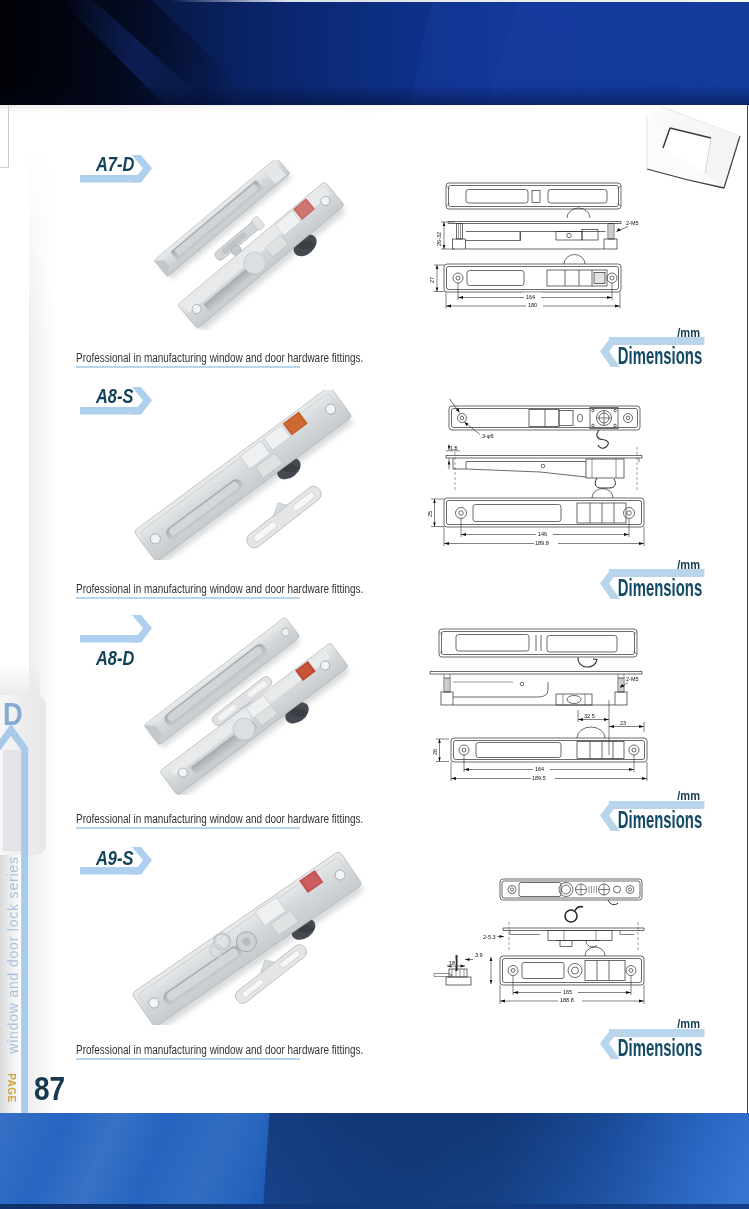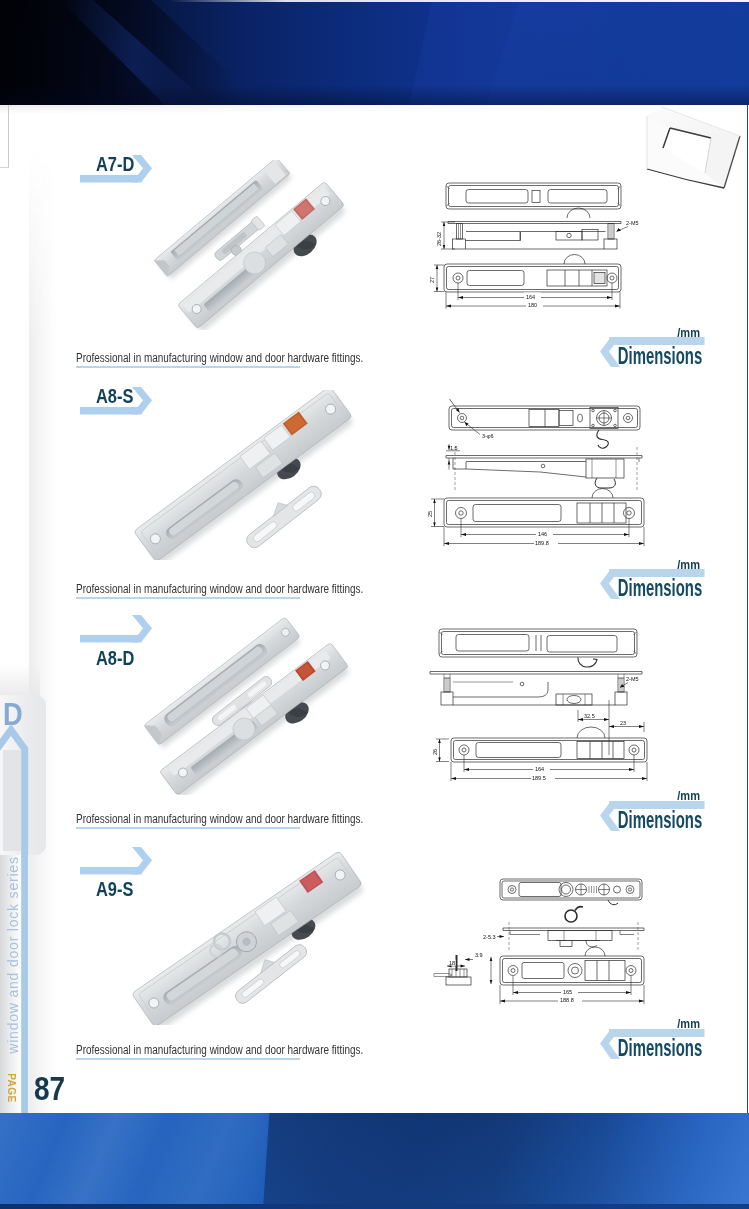--- a/index.html
+++ b/index.html
@@ -50,21 +50,21 @@
   #sbgray2{left:0;top:663px;width:40px;height:34px;
     background:linear-gradient(180deg,rgba(230,230,232,0) 0%,rgba(232,232,234,0.9) 100%);}
   #sbD{left:3px;top:697px;color:#85abd3;font-size:31px;font-weight:bold;transform:scaleX(0.88);transform-origin:left;}
   #sbgray3{left:3px;top:750px;width:18px;height:101px;background:#e3e4e7;}
   #sbtext{left:-87px;top:947px;width:199px;text-align:center;transform:rotate(-90deg);
     color:#a6c1dd;font-size:14px;letter-spacing:0.8px;}
   #sbpage{left:-4px;top:1073px;width:30px;height:30px;line-height:30px;text-align:center;transform:rotate(90deg);
     color:#cfa53f;font-size:10px;font-weight:bold;letter-spacing:0.5px;}
   #sbnum{left:34px;top:1070px;color:#16394e;font-size:33px;font-weight:bold;letter-spacing:0px;transform:scaleX(0.85);transform-origin:left;}
   
-  .plabel{width:80px;height:31px;}
+  .plabel{width:80px;height:31px;font-style:italic;}
   .plabel .txt{position:absolute;left:18px;top:-1px;font-size:20px;font-weight:bold;color:#124259;
     transform:scaleX(0.82);transform-origin:left;white-space:nowrap;}
   
   .prof{left:76px;width:340px;font-size:12px;color:#333;transform:scaleX(0.828);transform-origin:left;white-space:nowrap;}
   .prous{left:76px;width:224px;height:2.5px;background:#b9d5ec;}
   
   .dimmm{width:110px;text-align:right;font-size:13px;font-weight:bold;color:#113c52;transform:scaleX(0.85);transform-origin:right;}
   .dimtxt{width:160px;text-align:center;font-size:24px;line-height:24px;font-weight:bold;color:#134a63;
     transform:scaleX(0.62);transform-origin:center;}
 </style>
@@ -117,21 +117,21 @@
   <rect x="2" y="22" width="58" height="7.5" fill="#aed0ee"></rect>
   <polygon points="54,2 63,2 74,15.2 63,29.5 54,29.5 65,15.2" fill="#aed0ee"></polygon>
 </svg>
 <div class="abs plabel" style="left:78px;top:648px">
     <span class="txt">A8-D</span>
   </div>
 <svg class="abs" style="left:78px;top:844.5px" width="80" height="31" viewBox="0 0 80 31">
   <rect x="2" y="22" width="58" height="7.5" fill="#aed0ee"></rect>
   <polygon points="54,2 63,2 74,15.2 63,29.5 54,29.5 65,15.2" fill="#aed0ee"></polygon>
 </svg>
-<div class="abs plabel" style="left:78px;top:879px">
+<div class="abs plabel" style="left:78px;top:848px">
     <span class="txt">A9-S</span>
   </div>
 
 <div class="abs prof" style="top:351px">Professional in manufacturing window and door hardware fittings.</div>
 <div class="abs prous" style="top:365.5px"></div>
 <div class="abs prof" style="top:582px">Professional in manufacturing window and door hardware fittings.</div>
 <div class="abs prous" style="top:596.5px"></div>
 <div class="abs prof" style="top:812px">Professional in manufacturing window and door hardware fittings.</div>
 <div class="abs prous" style="top:826.5px"></div>
 <div class="abs prof" style="top:1043px">Professional in manufacturing window and door hardware fittings.</div>

